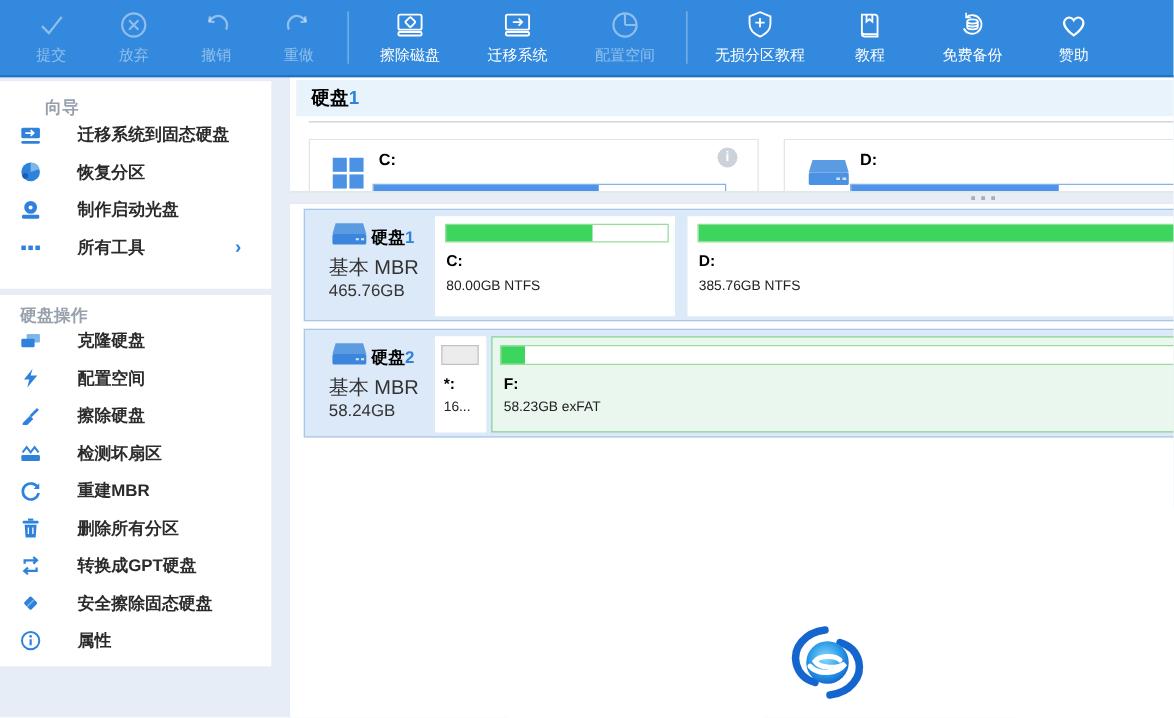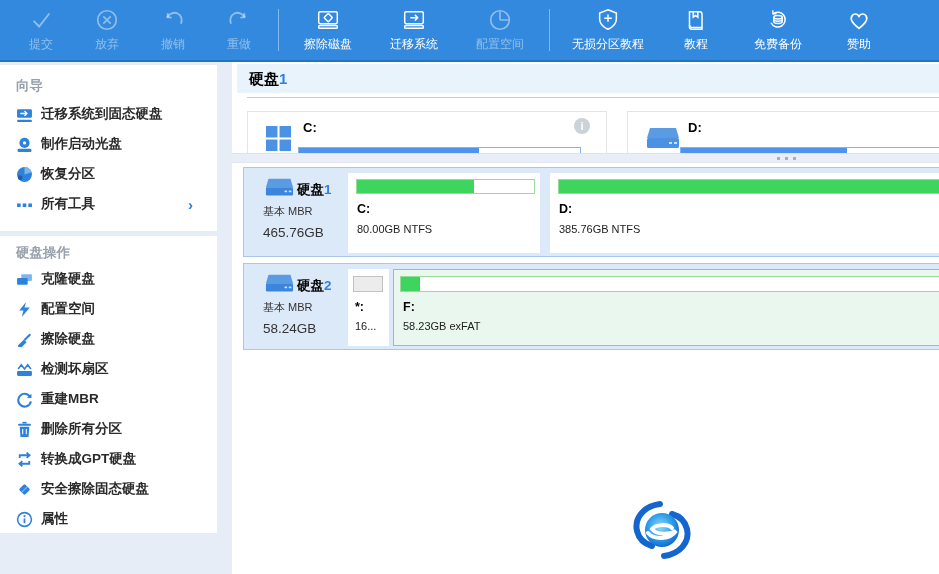--- a/index.html
+++ b/index.html
@@ -13,23 +13,23 @@
     color:#fff; font-size:12px; cursor:pointer; }
   .tbtn.disabled { color:rgba(255,255,255,0.45); cursor:default; }
   .tbtn svg { display:block; }
   .tb-div { width:1px; background:rgba(255,255,255,0.4); margin:9px 6px; }
 
   
   .sidebar { position:absolute; left:0; top:62px; width:232px; height:512px; background:#e7edf7; }
   .side-panel { position:absolute; left:0; width:217px; background:#fff; }
   .panel1 { top:3px; height:166px; }
   .panel2 { top:174px; height:297px; }
-  .sec-title { padding:12px 16px 4px 16px; color:#98a0ac; font-size:13.5px; font-weight:700; }
+  .sec-title { padding:12px 16px 4px 16px; color:#98a0ac; font-size:13.5px; font-weight:700;margin-left:20px; }
   .sec-title2 { padding:8px 28px 2px 16px; color:#98a0ac; font-size:13.5px; font-weight:700; }
-  .side-item { display:flex; align-items:center; height:30px; padding:0 24px 0 16px; gap:8px;
+  .side-item { display:flex; height:30px; padding:0 24px 0 16px; gap:29px;
     font-size:13.5px; font-weight:600; color:#2b2b2b; cursor:pointer; }
   .side-item .lbl { flex:1; white-space:nowrap; }
   .side-item .chev { color:#2f82dc; font-size:15px; font-weight:700; }
   .sicon { width:17px; height:17px; flex:0 0 17px; }
 
   
   .main { position:absolute; left:232px; top:62px; width:707px; height:512px; background:#fff; overflow:hidden; }
   .tabstrip { position:absolute; left:5px; right:0; top:2px; height:29px; background:#e9f3fc;
     font-size:15px; font-weight:700; line-height:29px; padding-left:12px; color:#000; cursor:pointer; }
   .num { color:#2f82dc; }
@@ -51,21 +51,21 @@
     border-top:1px solid #dde3ec; border-bottom:1px solid #e2e7ef; cursor:row-resize; }
   .split-dots { position:absolute; left:545px; top:3px; display:flex; gap:5px; }
   .split-dots i { width:3px; height:3px; background:#a8aeb8; display:block; }
 
   .diskrow { position:absolute; left:11px; width:712px; background:#dce9f8; border:1px solid #a9c7e8; }
   .row1 { top:105px; height:90px; }
   .row2 { top:201px; height:87px; }
   .dinfo { position:absolute; left:0; top:0; width:104px; height:100%; cursor:pointer; }
   .dinfo svg { position:absolute; left:21px; top:9px; }
   .dname { position:absolute; left:53px; top:13px; font-size:13.5px; font-weight:700; color:#000; }
-  .dtype { position:absolute; left:19px; top:36px; font-size:11px; color:#333; }
+  .dtype { position:absolute; left:19px; top:36px; font-size:16px; color:#333; }
   .dsize { position:absolute; left:19px; top:57px; font-size:13.5px; color:#333; }
 
   .part { position:absolute; background:#fff; cursor:pointer; }
   .pbar { position:absolute; left:8px; right:5px; top:6px; height:15px; background:#fff; border:1px solid #98dc98; }
   .pfill { height:100%; background:#3ed55f; }
   .pdrive { position:absolute; left:9px; top:29px; font-size:12.5px; font-weight:700; color:#000; }
   .pdetail { position:absolute; left:9px; top:50px; font-size:11px; color:#222; white-space:nowrap; }
 
   .p-c { left:104px; top:5px; width:192px; height:80px; }
   .p-d { left:306px; top:5px; width:404px; height:80px; }
@@ -201,33 +201,33 @@
       <div class="side-item">
         <span class="sicon"><svg viewBox="0 0 16 16" width="17" height="17">
               <rect x="1" y="3" width="14" height="8" rx="1.2" fill="#2f82dc"></rect>
               <path d="M4 7h6M8 4.8 10.3 7 8 9.2" stroke="#fff" stroke-width="1.3" fill="none"></path>
               <rect x="1" y="13" width="14" height="2" rx="1" fill="#2f82dc"></rect>
             </svg></span>
         <span class="lbl">迁移系统到固态硬盘</span>
       </div>
       <div class="side-item">
         <span class="sicon"><svg viewBox="0 0 16 16" width="17" height="17">
+              <circle cx="8" cy="8" r="7" fill="#2f82dc"></circle>
+              <path d="M8 8V1a7 7 0 0 1 6.6 4.8z" fill="#7db7ea"></path>
+              <circle cx="4" cy="11" r="2.2" fill="#1c5fb0"></circle>
+            </svg></span>
+        <span class="lbl">恢复分区</span>
+      </div>
+      <div class="side-item">
+        <span class="sicon"><svg viewBox="0 0 16 16" width="17" height="17">
               <circle cx="8" cy="6.5" r="4.8" fill="#2f82dc"></circle>
               <circle cx="8" cy="6.5" r="1.5" fill="#fff"></circle>
               <rect x="1.5" y="12" width="13" height="3" rx="1" fill="#2f82dc"></rect>
             </svg></span>
         <span class="lbl">制作启动光盘</span>
-      </div>
-      <div class="side-item">
-        <span class="sicon"><svg viewBox="0 0 16 16" width="17" height="17">
-              <circle cx="8" cy="8" r="7" fill="#2f82dc"></circle>
-              <path d="M8 8V1a7 7 0 0 1 6.6 4.8z" fill="#7db7ea"></path>
-              <circle cx="4" cy="11" r="2.2" fill="#1c5fb0"></circle>
-            </svg></span>
-        <span class="lbl">恢复分区</span>
       </div>
       <div class="side-item">
         <span class="sicon"><svg viewBox="0 0 16 16" width="17" height="17">
               <rect x="1" y="7" width="3.4" height="3.4" fill="#2f82dc"></rect>
               <rect x="6.3" y="7" width="3.4" height="3.4" fill="#2f82dc"></rect>
               <rect x="11.6" y="7" width="3.4" height="3.4" fill="#2f82dc"></rect>
             </svg></span>
         <span class="lbl">所有工具</span>
         <span class="chev">›</span>
       </div>

